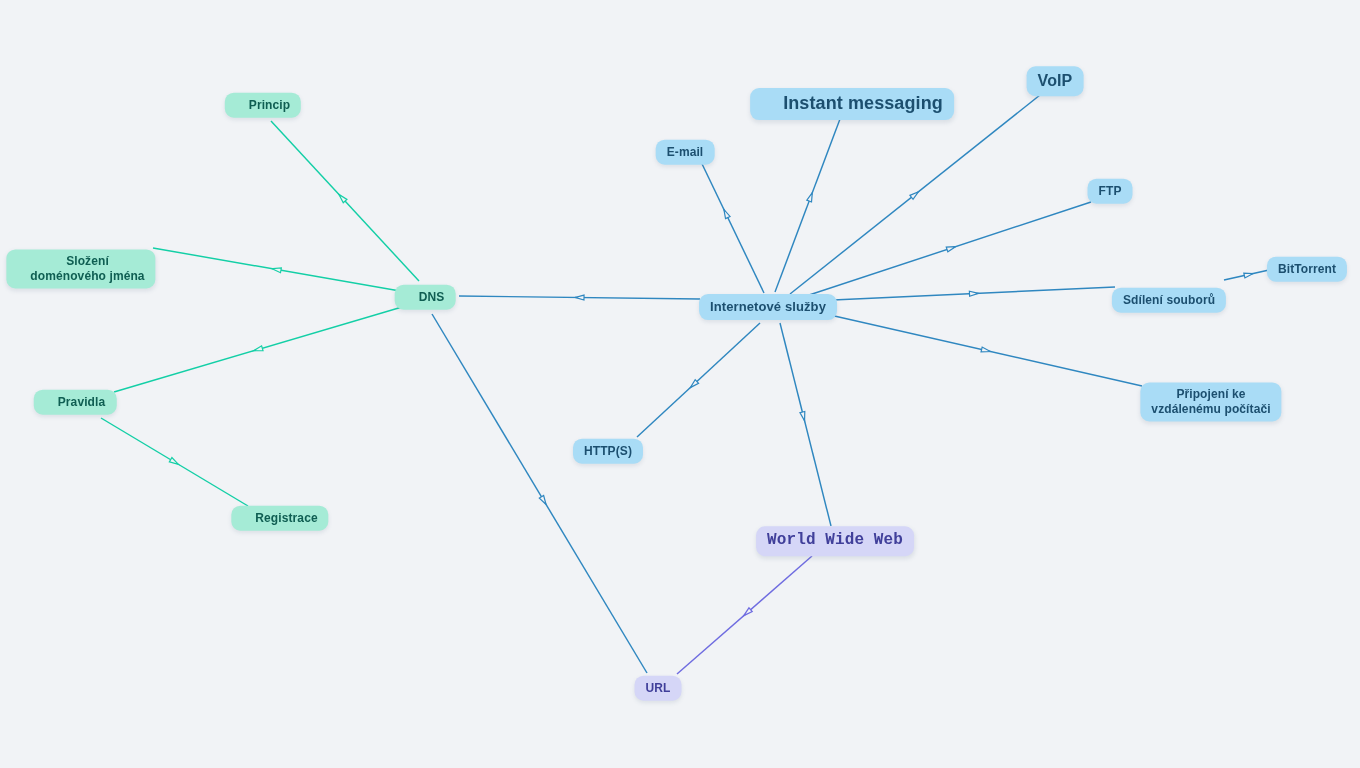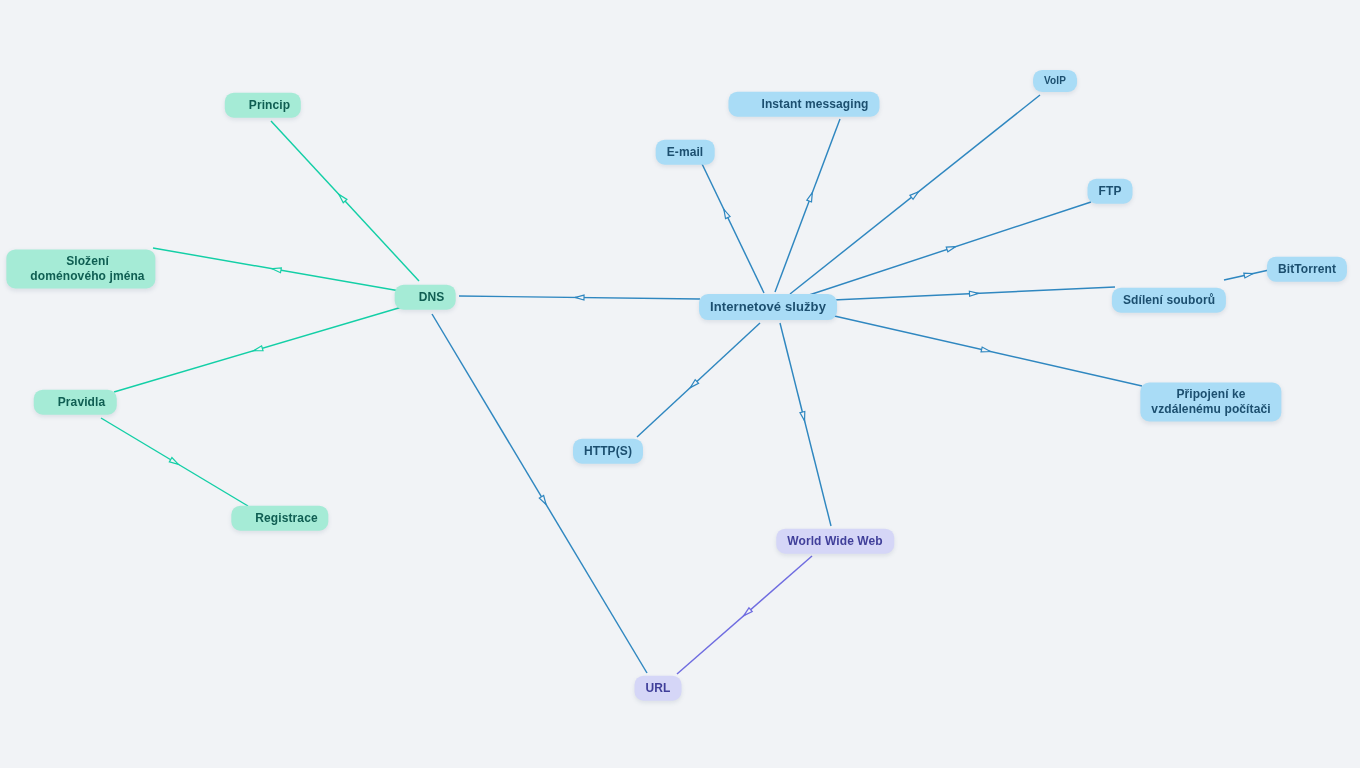--- a/index.html
+++ b/index.html
@@ -122,29 +122,29 @@
         <polygon points="4.5,0 -4.5,-2.5 -4.5,2.5" transform="translate(258,349.5) rotate(163.5566203851446)" fill="#f1f3f6" stroke="#13cfa6" stroke-width="1.2"></polygon>
       </g>
       <g>
         <line x1="101" y1="418" x2="248" y2="506" stroke="#13cfa6" stroke-width="1.45"></line>
         <polygon points="4.5,0 -4.5,-2.5 -4.5,2.5" transform="translate(174.5,462) rotate(30.90640341858379)" fill="#f1f3f6" stroke="#13cfa6" stroke-width="1.2"></polygon>
       </g>
     </svg>
   <div id="node-layer">
       <div class="node blue" style="left: 768px; top: 307px; font-size: 13px;"><span>Internetové služby</span></div>
       <div class="node blue" style="left: 685px; top: 128px; font-size: 12px; margin-top: 24px;"><span>E-mail</span></div>
-      <div class="node blue" style="left: 804px; top: 104px; font-size: 12px; padding-left: 33px;"><span>Instant messaging</span></div>
-      <div class="node blue" style="left: 1055px; top: 81px; font-size: 10px;"><span>VoIP</span></div>
+      <div class="node blue" style="left: 852px; top: 104px; font-size: 18px; padding-left: 33px;"><span>Instant messaging</span></div>
+      <div class="node blue" style="left: 1055px; top: 81px; font-size: 16px;"><span>VoIP</span></div>
       <div class="node blue" style="left: 1110px; top: 191px; font-size: 12px;"><span>FTP</span></div>
       <div class="node blue" style="left: 1169px; top: 300px; font-size: 12px;"><span>Sdílení souborů</span></div>
       <div class="node blue" style="left: 1307px; top: 269px; font-size: 12px;"><span>BitTorrent</span></div>
       <div class="node blue" style="left: 1211px; top: 402px; font-size: 12px;"><span>Připojení ke
 vzdálenému počítači</span></div>
       <div class="node blue" style="left: 608px; top: 451px; font-size: 12px;"><span>HTTP(S)</span></div>
-      <div class="node purple" style="left: 835px; top: 541px; font-size: 12px;"><span>World Wide Web</span></div>
+      <div class="node purple" style="left: 835px; top: 541px; font-size: 16px; font-family: Liberation Mono, monospace;"><span>World Wide Web</span></div>
       <div class="node purple" style="left: 658px; top: 688px; font-size: 12px;"><span>URL</span></div>
       <div class="node teal" style="left: 425px; top: 297px; font-size: 12px;"><span>DNS</span></div>
       <div class="node teal" style="left: 263px; top: 105px; font-size: 12px;"><span>Princip</span></div>
       <div class="node teal" style="left: 81px; top: 233px; font-size: 12px; margin-top: 36px;"><span>Složení
 doménového jména</span></div>
       <div class="node teal" style="left: 75px; top: 402px; font-size: 12px;"><span>Pravidla</span></div>
       <div class="node teal" style="left: 280px; top: 518px; font-size: 12px;"><span>Registrace</span></div>
     </div>
 </div>
 

